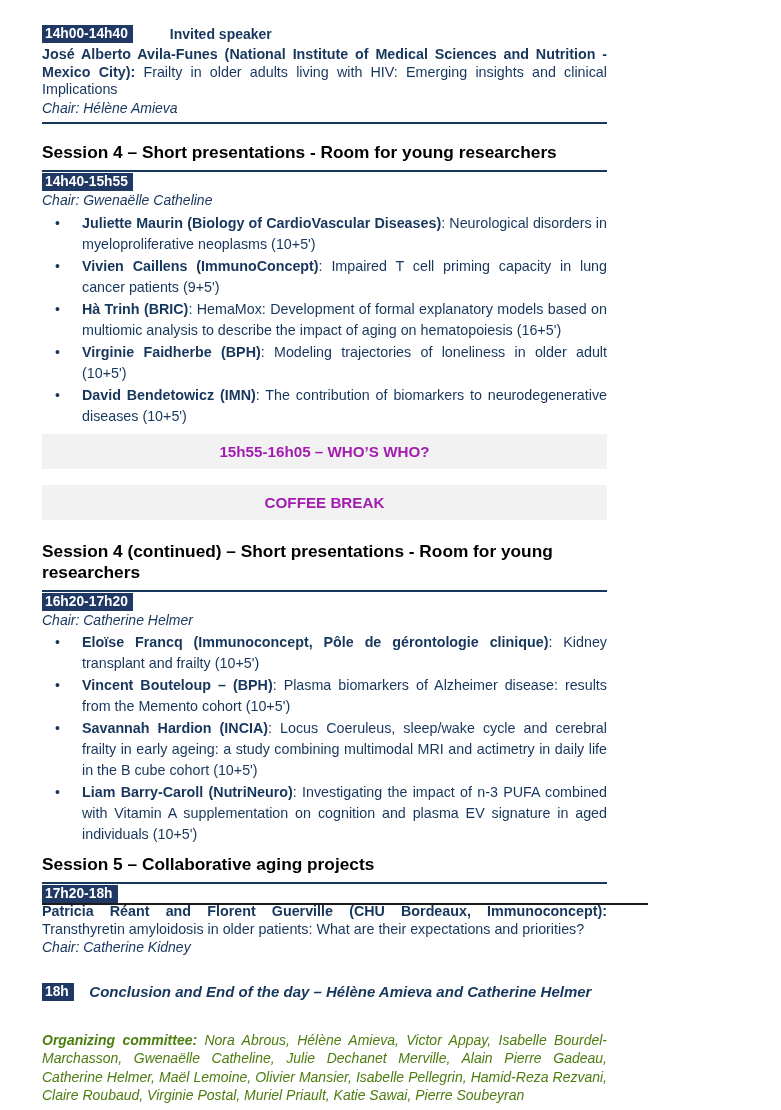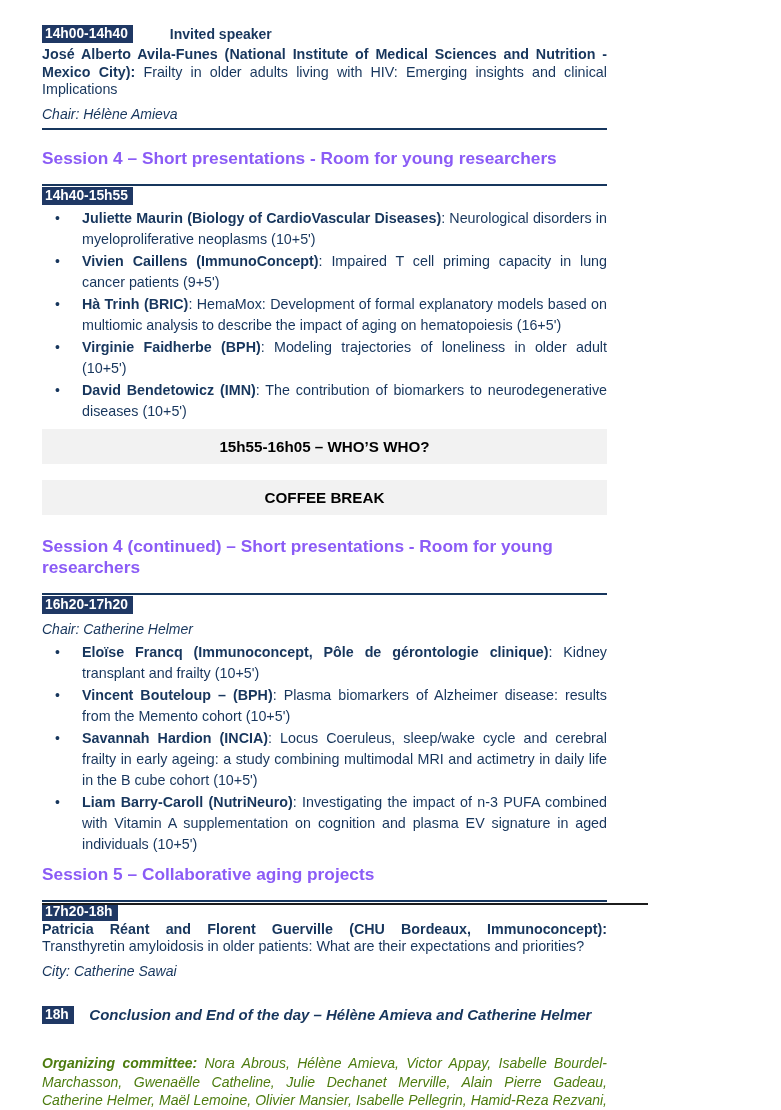--- a/index.html
+++ b/index.html
@@ -9,38 +9,38 @@
     font-family:"Liberation Sans",sans-serif;color:#17365d;
   }
   .b{font-weight:bold;}
   .badge{
     display:inline-block;background:#1f3864;color:#fff;font-weight:bold;
     font-size:13.8px;line-height:16px;padding:1px 5px 1px 3px;white-space:nowrap;
   }
   .row1{display:flex;gap:37px;align-items:flex-start;margin-bottom:3px;}
   .row1 .lbl{font-weight:bold;font-size:14px;line-height:18px;}
   .para{font-size:14.3px;line-height:17.5px;text-align:justify;}
-  .chair{font-style:italic;font-size:14px;line-height:17.5px;margin-top:7px;}
+  .chair{font-style:italic;font-size:14px;line-height:17.5px;margin-top:1px;}
   .hr-top{border:none;border-top:2.5px solid #17365d;margin:5px 0 0 0;}
   .section-title{
-    font-size:17.3px;font-weight:bold;color:#8b5cf6;
-    border-bottom:2.5px solid #17365d;padding-bottom:15px;margin-top:18px;
+    font-size:17.3px;font-weight:bold;color:#000000;
+    border-bottom:2.5px solid #17365d;padding-bottom:7px;margin-top:18px;
   }
   .section-title.first{margin-top:18px;}
   ul.talks{margin:3px 0 0 0;padding:0;list-style:none;}
   ul.talks li{
     position:relative;padding-left:40px;font-size:14.3px;line-height:21px;
     text-align:justify;margin-bottom:1px;
   }
   ul.talks li::before{
     content:"\2022";position:absolute;left:13px;top:0;color:#17365d;font-size:14px;
   }
   .banner{
     height:35px;background:#f2f2f2;display:flex;align-items:center;justify-content:center;
-    font-weight:bold;font-size:15.2px;color:#000000;
+    font-weight:bold;font-size:15.2px;color:#a21caf;
   }
   .banner.who{margin-top:7px;}
   .banner.coffee{margin-top:16px;margin-bottom:21px;}
   .s4b-title{margin-top:0;}
   .conclusion-row{display:flex;align-items:flex-start;margin-top:26px;}
   .conclusion-text{flex:1;text-align:center;font-weight:bold;font-style:italic;font-size:15px;line-height:18px;}
   .committee{margin-top:30px;font-style:italic;font-size:14px;line-height:18.5px;text-align:justify;color:#4d7c0f;}
   .committee .b{font-weight:bold;}
 
   
@@ -55,20 +55,21 @@
   <div class="row1">
     <span class="badge">14h00-14h40</span>
     <span class="lbl">Invited speaker</span>
   </div>
   <div class="para"><span class="b">José Alberto Avila-Funes (National Institute of Medical Sciences and Nutrition - Mexico City):</span><span> Frailty in older adults living with HIV: Emerging insights and clinical Implications</span></div>
   <div class="chair">Chair: Hélène Amieva</div>
   <hr class="hr-top">
 
   <div class="section-title first">Session 4 – Short presentations - Room for young researchers</div>
   <div><span class="badge">14h40-15h55</span></div>
+  <div class="chair">Chair: Gwenaëlle Catheline</div>
   <ul class="talks">
     <li><span class="b">Juliette Maurin (Biology of CardioVascular Diseases)</span><span>: Neurological disorders in myeloproliferative neoplasms (10+5')</span></li>
     <li><span class="b">Vivien Caillens (ImmunoConcept)</span><span>: Impaired T cell priming capacity in lung cancer patients (9+5')</span></li>
     <li><span class="b">Hà Trinh (BRIC)</span><span>: HemaMox: Development of formal explanatory models based on multiomic analysis to describe the impact of aging on hematopoiesis (16+5')</span></li>
     <li><span class="b">Virginie Faidherbe (BPH)</span><span>: Modeling trajectories of loneliness in older adult (10+5')</span></li>
     <li><span class="b">David Bendetowicz (IMN)</span><span>: The contribution of biomarkers to neurodegenerative diseases (10+5')</span></li>
   </ul>
 
   <div class="banner who">15h55-16h05 – WHO’S WHO?</div>
   <div class="banner coffee">COFFEE BREAK</div>
@@ -79,21 +80,21 @@
   <ul class="talks">
     <li><span class="b">Eloïse Francq (Immunoconcept, Pôle de gérontologie clinique)</span><span>: Kidney transplant and frailty (10+5')</span></li>
     <li><span class="b">Vincent Bouteloup – (BPH)</span><span>: Plasma biomarkers of Alzheimer disease: results from the Memento cohort (10+5')</span></li>
     <li><span class="b">Savannah Hardion (INCIA)</span><span>: Locus Coeruleus, sleep/wake cycle and cerebral frailty in early ageing: a study combining multimodal MRI and actimetry in daily life in the B cube cohort (10+5')</span></li>
     <li><span class="b">Liam Barry-Caroll (NutriNeuro)</span><span>: Investigating the impact of n-3 PUFA combined with Vitamin A supplementation on cognition and plasma EV signature in aged individuals (10+5')</span></li>
   </ul>
 
   <div class="section-title" style="margin-top:9px;">Session 5 – Collaborative aging projects</div>
   <div><span class="badge">17h20-18h</span></div>
   <div class="para"><span class="b">Patricia Réant and Florent Guerville (CHU Bordeaux, Immunoconcept):</span><span> Transthyretin amyloidosis in older patients: What are their expectations and priorities?</span></div>
-  <div class="chair">City: Catherine Sawai</div>
+  <div class="chair">Chair: Catherine Kidney</div>
 
   <div class="conclusion-row">
     <span class="badge">18h</span>
     <span class="conclusion-text">Conclusion and End of the day – Hélène Amieva and Catherine Helmer</span>
   </div>
 
   <div class="committee"><span class="b">Organizing committee:</span><span> Nora Abrous, Hélène Amieva, Victor Appay, Isabelle Bourdel-Marchasson, Gwenaëlle Catheline, Julie Dechanet Merville, Alain Pierre Gadeau, Catherine Helmer, Maël Lemoine, Olivier Mansier, Isabelle Pellegrin, Hamid-Reza Rezvani, Claire Roubaud, Virginie Postal, Muriel Priault, Katie Sawai, Pierre Soubeyran</span></div>
 
   <div class="logos">
     <div class="sep"></div>

